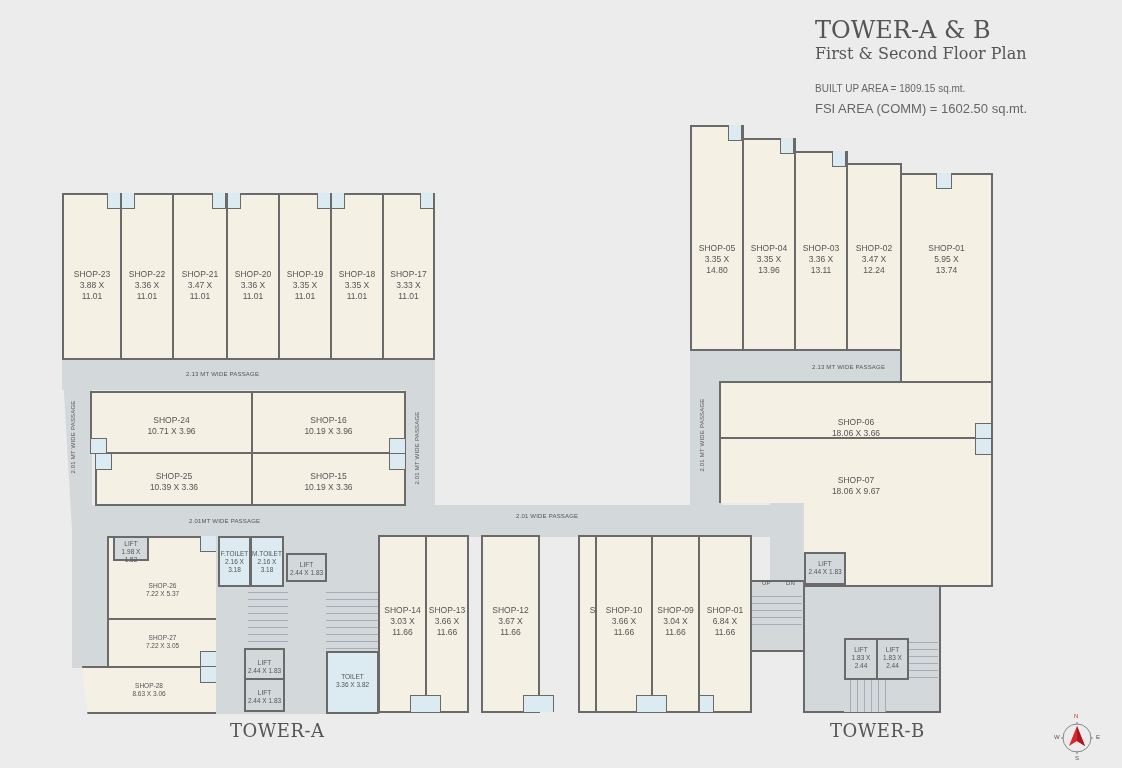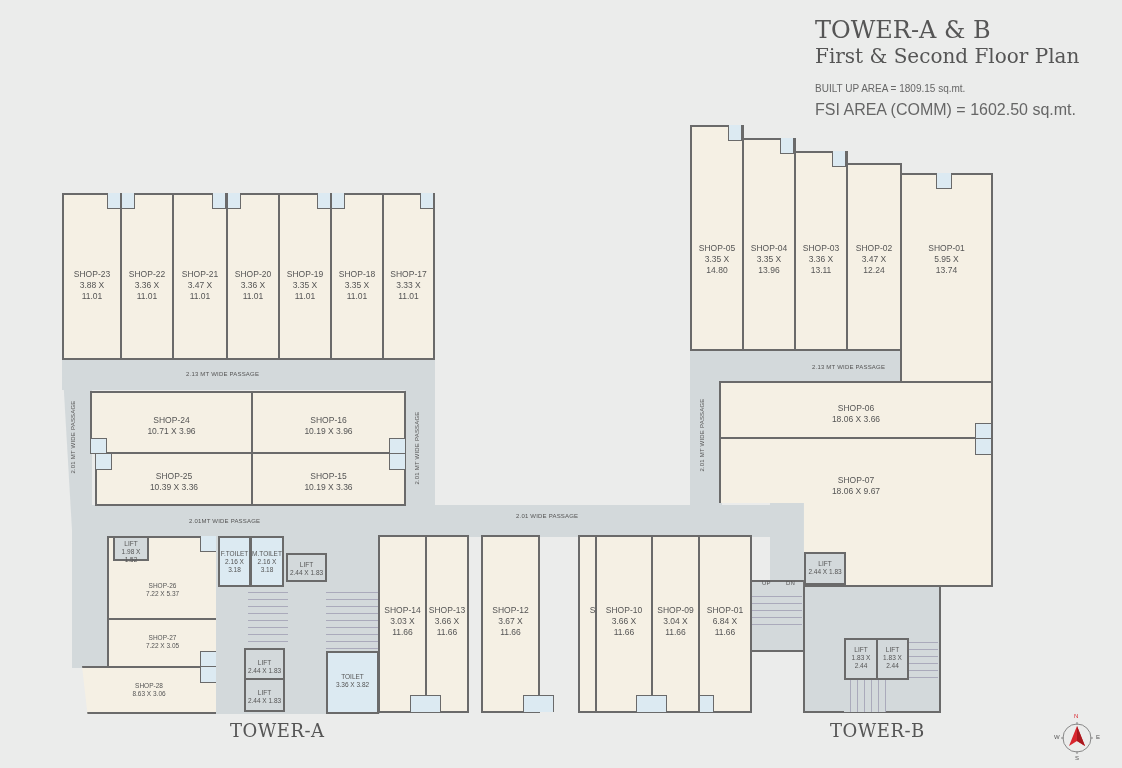--- a/index.html
+++ b/index.html
@@ -17,23 +17,23 @@
   .mini{background:#dceaf2;border:1.5px solid #6a6a6a;border-top:none;}
   .stairs{background:repeating-linear-gradient(180deg,#d3d9db 0 6px,#aab 6px 7px);}
   .stairsv{background:repeating-linear-gradient(90deg,#d3d9db 0 6px,#aab 6px 7px);}
   .title{position:absolute;font-family:"DejaVu Serif","Liberation Serif",serif;color:#555;}
   .tower{position:absolute;font-family:"DejaVu Serif","Liberation Serif",serif;color:#555;font-size:18px;letter-spacing:.5px;}
 </style>
 </head>
 <body>
 
 <div class="title" style="left:815px;top:16px;font-size:24px;">TOWER-A &amp; B</div>
-<div class="title" style="left:815px;top:44px;font-size:20px;">First  &amp; Second Floor Plan</div>
+<div class="title" style="left:815px;top:44px;font-size:16px;">First  &amp; Second Floor Plan</div>
 <div class="abs" style="left:815px;top:83px;font-size:10px;color:#666;">BUILT UP AREA = 1809.15 sq.mt.</div>
-<div class="abs" style="left:815px;top:101px;font-size:16px;color:#666;">FSI AREA (COMM) = 1602.50 sq.mt.</div>
+<div class="abs" style="left:815px;top:101px;font-size:13px;color:#666;">FSI AREA (COMM) = 1602.50 sq.mt.</div>
 
 <div class="abs pass" style="left:62px;top:358px;width:373px;height:32px;"></div>
 <div class="abs pass" style="left:62px;top:358px;width:30px;height:310px;clip-path:polygon(0 0,100% 0,100% 100%,60% 100%);"></div>
 <div class="abs pass" style="left:72px;top:505px;width:40px;height:163px;"></div>
 <div class="abs pass" style="left:405px;top:388px;width:30px;height:118px;"></div>
 <div class="abs pass" style="left:95px;top:505px;width:710px;height:32px;"></div>
 <div class="abs pass" style="left:690px;top:350px;width:32px;height:158px;"></div>
 <div class="abs pass" style="left:690px;top:350px;width:212px;height:32px;"></div>
 <div class="abs pass" style="left:770px;top:500px;width:35px;height:80px;"></div>
 
@@ -312,21 +312,21 @@
       <span>5.95 X</span>
       <span>13.74</span>
     </div>
 </div>
 <div class="abs mini" style="left:728px;top:125px;width:14px;height:16px;"></div>
 <div class="abs mini" style="left:780px;top:138px;width:14px;height:16px;"></div>
 <div class="abs mini" style="left:832px;top:151px;width:14px;height:16px;"></div>
 <div class="abs mini" style="left:936px;top:173px;width:16px;height:16px;"></div>
 
 <div class="abs room" style="left:719px;top:381px;width:274px;height:58px;">
-  <div class="lbl" style="top:20px;">
+  <div class="lbl" style="top:34px;">
       <span>SHOP-06</span>
       <span>18.06 X 3.66</span>
     </div>
 </div>
 <div class="abs room" style="left:719px;top:437px;width:274px;height:150px;clip-path:polygon(0 0,100% 0,100% 100%,31% 100%,31% 44%,0 44%);">
   <div class="lbl" style="top:36px;">
       <span>SHOP-07</span>
       <span>18.06 X 9.67</span>
     </div>
 </div>

